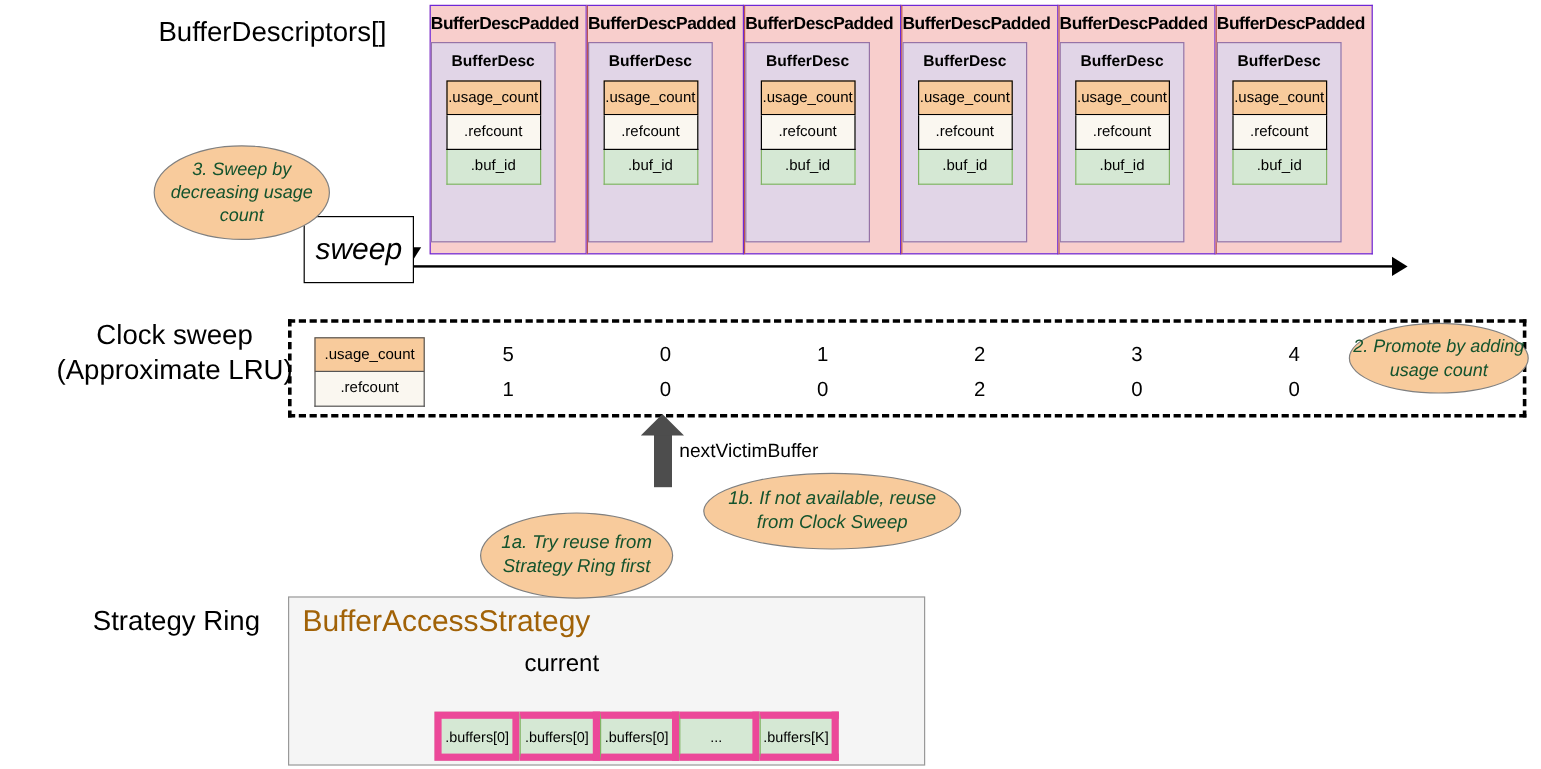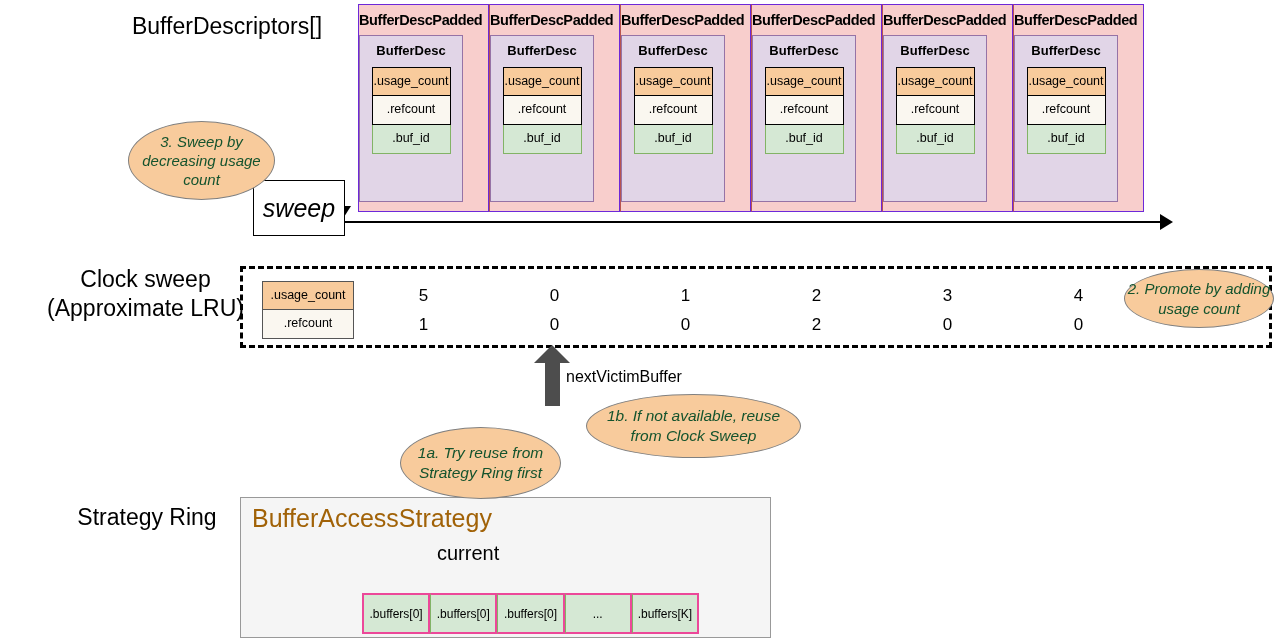--- a/index.html
+++ b/index.html
@@ -107,21 +107,21 @@
 
   
   #strategy-box{
     left:240px;top:497px;width:531px;height:141px;
     background:#f5f5f5;border:1px solid #999;box-sizing:border-box;
   }
   #strategy-title{left:252px;top:504px;font-size:25px;color:#a16207;}
   #strategy-current{left:389px;top:542px;font-size:20px;color:#000;margin-left:48px;}
   #buffers-row{left:362px;top:593px;width:337px;height:41px;display:flex;}
   .buf-cell{
-    flex:1 1 0;background:#d5e8d4;border:2px solid #ec4899;box-sizing:border-box;
+    flex:1 1 0;background:#d5e8d4;border:6px solid #ec4899;box-sizing:border-box;
     display:flex;align-items:center;justify-content:center;
     font-size:12px;color:#000;
   }
   .buf-cell + .buf-cell{border-left:1px solid #82b366;}
 
   #label-bufdesc{left:104px;top:12px;width:246px;}
   #label-clock{left:28px;top:265px;width:205px;margin-left:15px;}
   #label-strategy{left:62px;top:503px;width:170px;}
 </style>
 </head>

